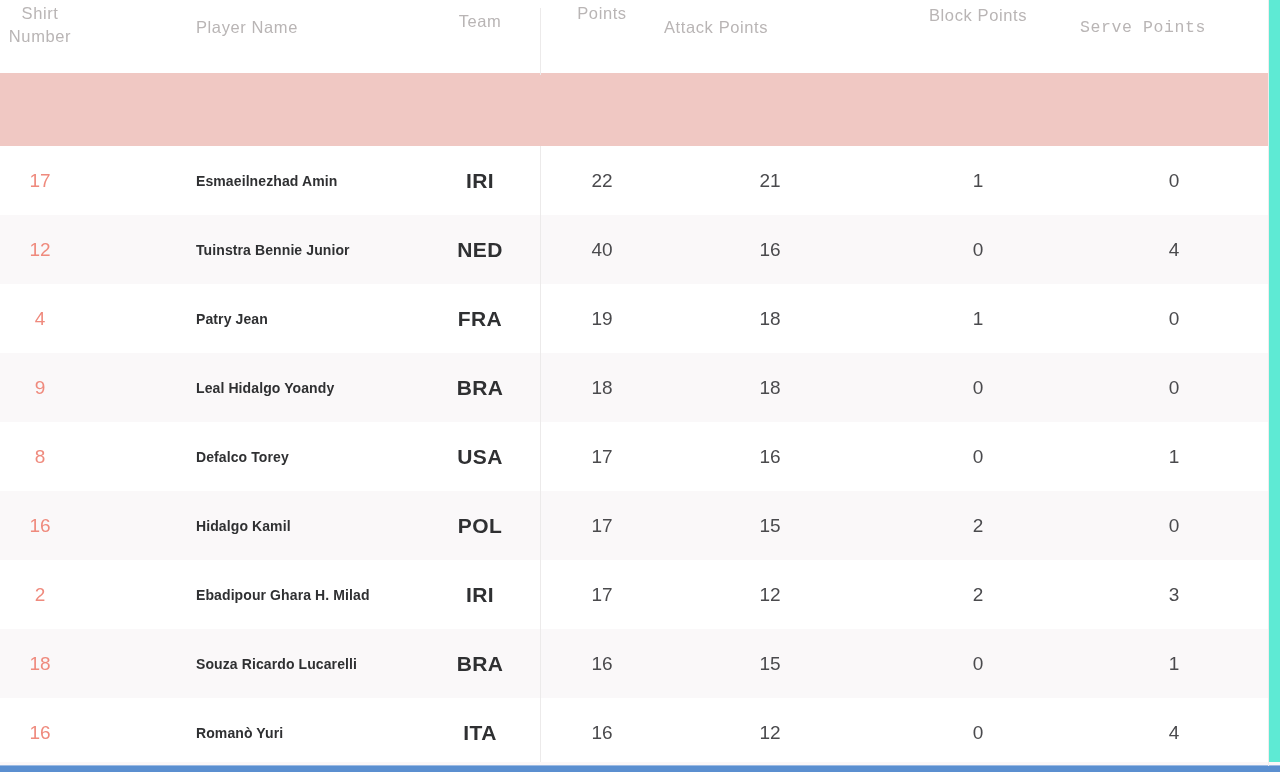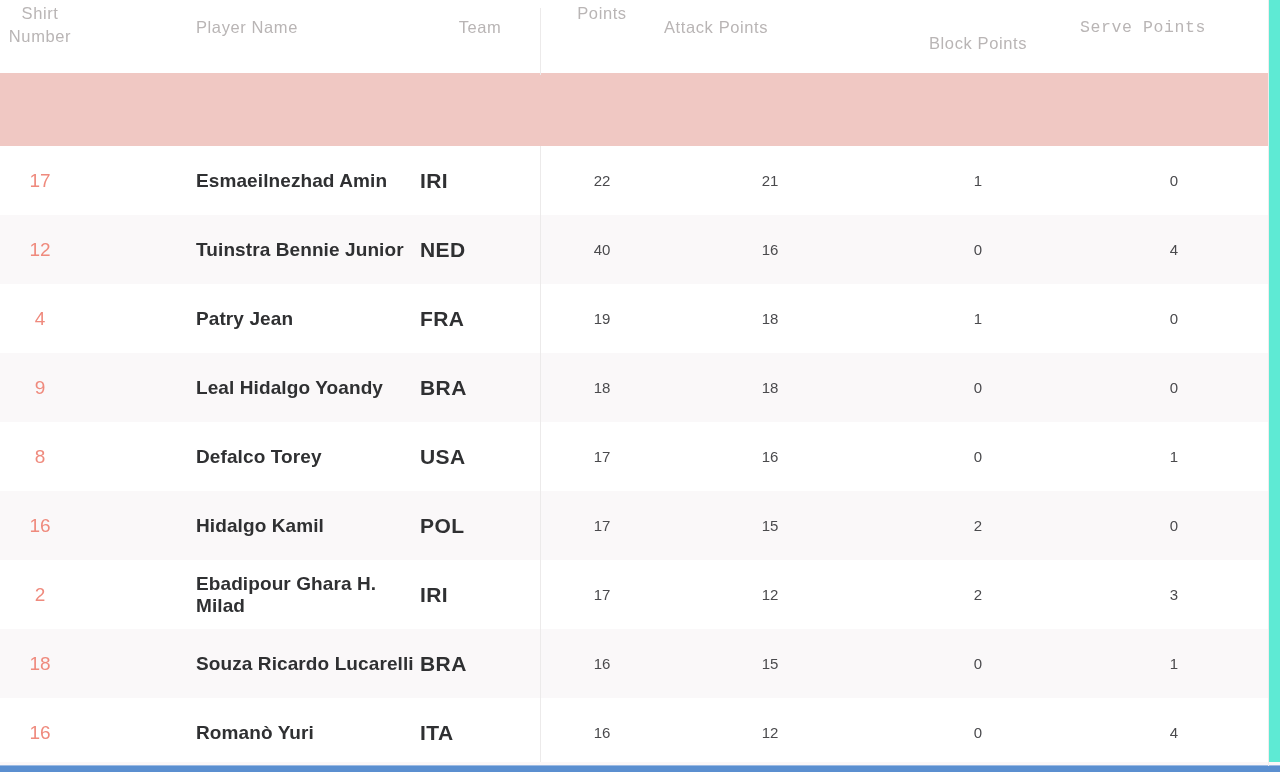--- a/index.html
+++ b/index.html
@@ -60,24 +60,24 @@
     background: #ffffff;
   }
   thead tr { height: 73px; }
 
   .hdr-cell {
     padding-top: 2px;
     line-height: 1.42;
   }
   .hdr-shirt   { text-align: center; padding-right: 4px; }
   .hdr-name    { text-align: left; padding-left: 112px; padding-top: 16px; }
-  .hdr-team    { text-align: center; padding-top: 16px; }
+  .hdr-team    { text-align: center; padding-top: 10px; }
   .hdr-points  { text-align: center; }
   .hdr-attack  { text-align: left; padding-top: 16px; }
-  .hdr-block   { text-align: center; padding-top: 32px; }
+  .hdr-block   { text-align: center; padding-top: 4px; }
   .hdr-serve   { text-align: left; padding-top: 16px; font-family: Liberation Mono, monospace; }
 
   thead tr.header-rule-row td {
     padding: 0;
     height: 2px;
     background: #f0c8c3;
   }
 
   
   tbody tr { height: 69px; }
@@ -95,34 +95,35 @@
     text-align: center;
     color: #ef8a7d;
     font-size: 19px;
     font-weight: 400;
     padding-right: 4px;
   }
   .cell-name {
     text-align: left;
     padding-left: 112px;
     font-weight: 700;
-    font-size: 19px;
+    font-size: 14px;
     color: #2f3032;
     letter-spacing: 0.1px;
   }
   .cell-team {
+    text-align: center;
     font-weight: 700;
     font-size: 21px;
     color: #2f3032;
     letter-spacing: 0.4px;
   }
   .cell-num {
     text-align: center;
     font-weight: 400;
-    font-size: 15px;
+    font-size: 19px;
     color: #4a4a4d;
   }
 
   
   .cell-team, .hdr-team { position: relative; }
   .cell-team::after,
   .hdr-team::after {
     content: "";
     position: absolute;
     top: 0;

